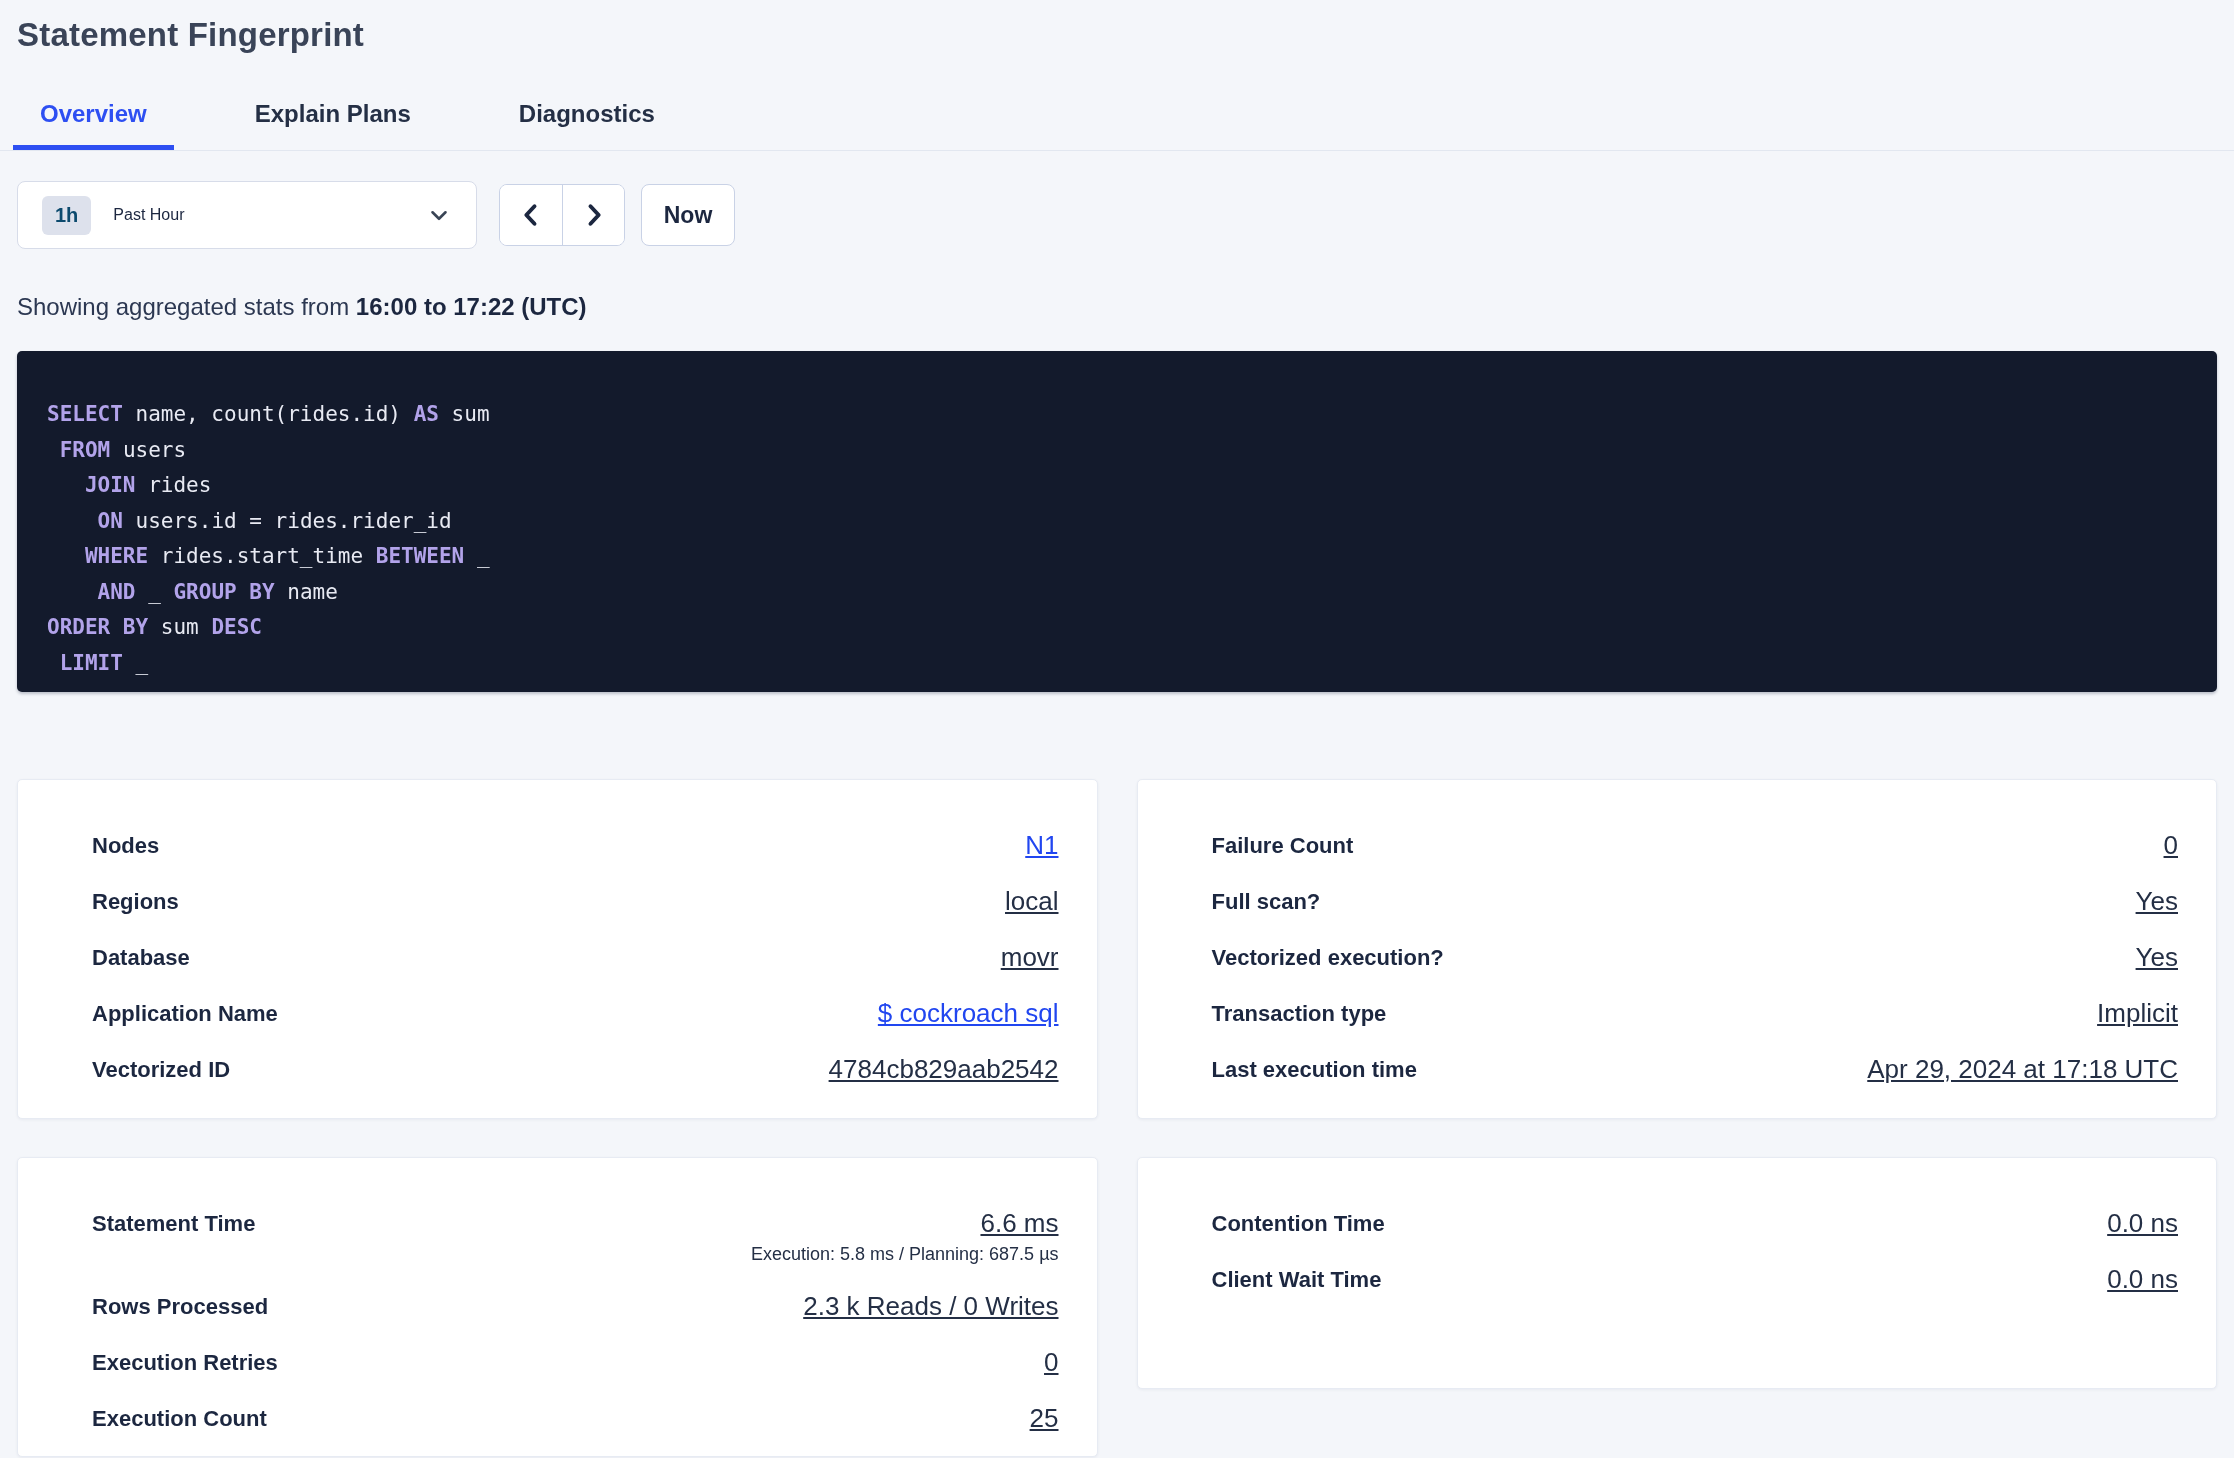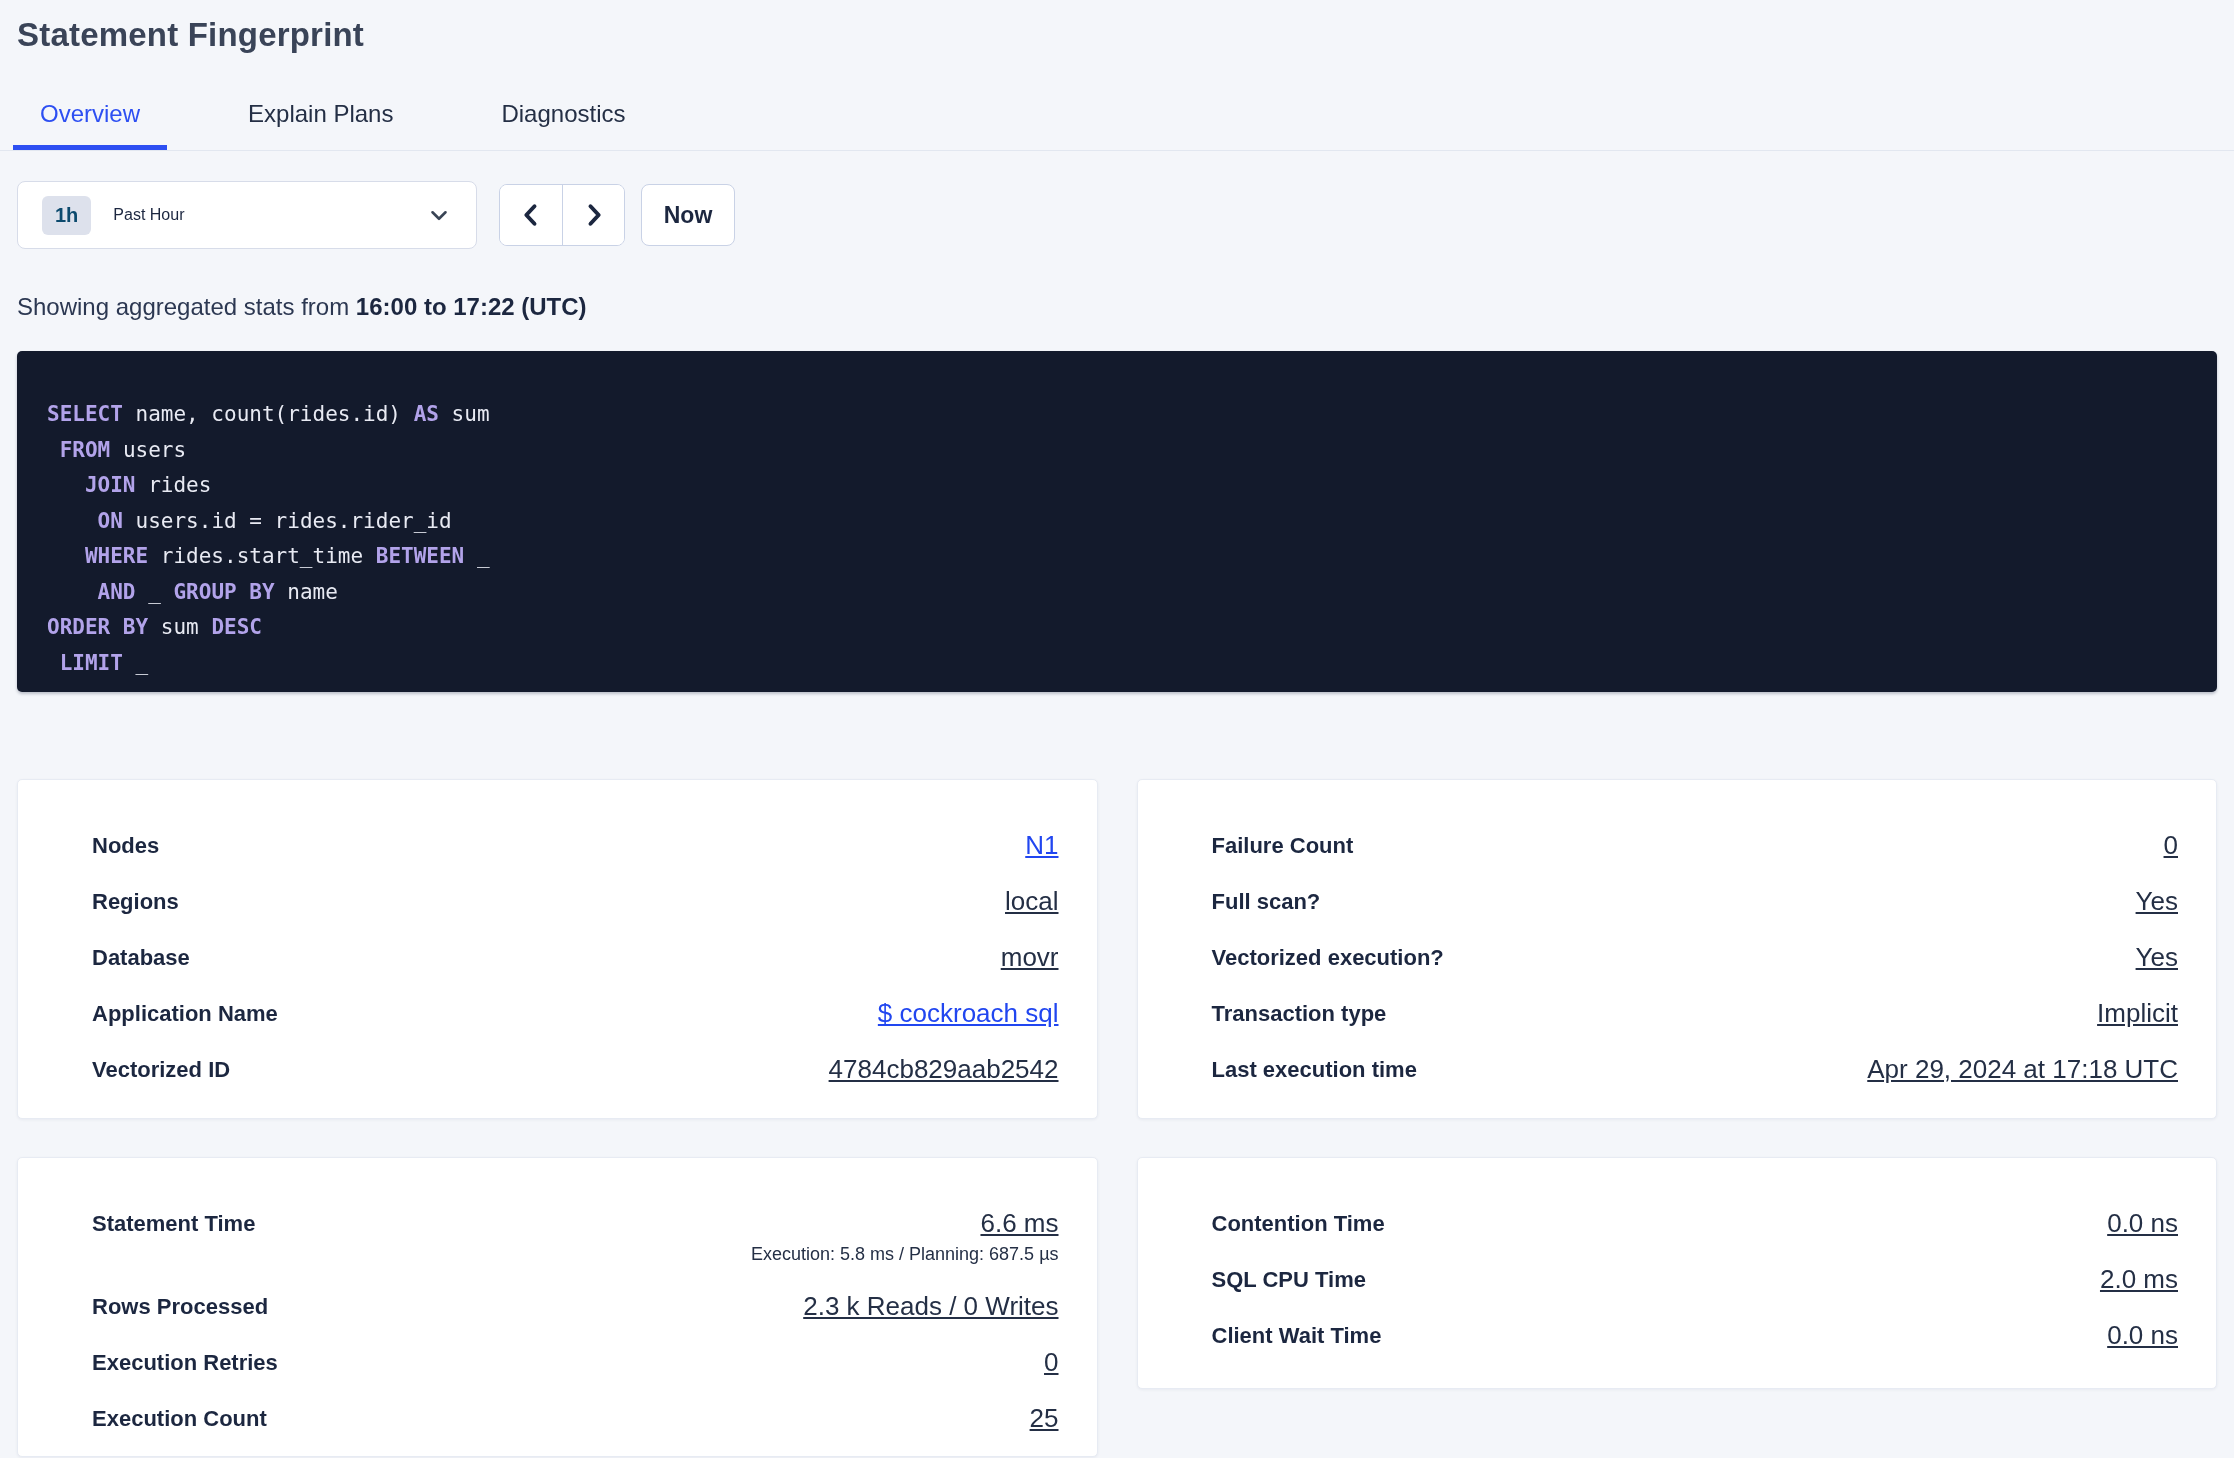--- a/index.html
+++ b/index.html
@@ -9,21 +9,21 @@
     --btnborder:#c9d2e6; --badgebg:#dde1ec;
     --sqlbg:#131a2c; --sqlkw:#b2a3ea; --sqlplain:#e8eaf3;
   }
   *{box-sizing:border-box; margin:0; padding:0;}
   html,body{background:var(--bg);}
   body{font-family:"Liberation Sans", sans-serif; color:var(--ink);}
   .page{position:relative; width:2234px; height:1458px; background:var(--bg); overflow:hidden;}
 
   .page-title{font-size:33px; font-weight:700; color:var(--title); letter-spacing:.2px; margin:16px 0 0 17px;}
 
-  .tabbar{display:flex; align-items:flex-end; margin-top:32px; padding-left:13px; border-bottom:1px solid var(--border); width:100%;}
+  .tabbar{display:flex; align-items:flex-end; margin-top:32px; padding-left:13px; border-bottom:1px solid var(--border); width:100%;font-weight:bold;}
   .tab{font-size:24px; color:#242f45; padding:14px 27px 17px 27px; margin-right:54px; border-bottom:5px solid transparent; cursor:pointer;}
   .tab.active{color:var(--accent); border-bottom-color:var(--accent);}
 
   .controls{display:flex; align-items:center; margin:30px 0 0 17px; height:68px;}
   .dropdown{display:flex; align-items:center; width:460px; height:68px; background:#fff; border:1px solid #d7dce9; border-radius:8px; padding:0 24px 0 24px; cursor:pointer;}
   .range-badge{background:var(--badgebg); color:#0c4a6e; font-weight:700; font-size:20px; border-radius:6px; padding:8px 13px; margin-right:22px;}
   .range-label{font-size:16px; color:var(--ink-strong);}
   .dd-caret{margin-left:auto;}
   .arrow-group{display:flex; margin-left:22px; height:62px; border:1px solid var(--btnborder); border-radius:8px; background:#fff; overflow:hidden;}
   .arrow-btn{width:62px; height:100%; background:#fff; border:none; display:flex; align-items:center; justify-content:center; cursor:pointer;}
@@ -200,26 +200,20 @@
           </div>
         </div>
       <div class="card h-br">
           <div class="row">
             <span class="lab">Contention Time</span>
             <span class="valwrap">
               <span class="val">0.0 ns</span>
             </span>
           </div>
           <div class="row">
-            <span class="lab">SQL CPU Time</span>
-            <span class="valwrap">
-              <span class="val">2.0 ms</span>
-            </span>
-          </div>
-          <div class="row">
             <span class="lab">Client Wait Time</span>
             <span class="valwrap">
               <span class="val">0.0 ns</span>
             </span>
           </div>
         </div>
     </div>
   </div>
 
 </div>

